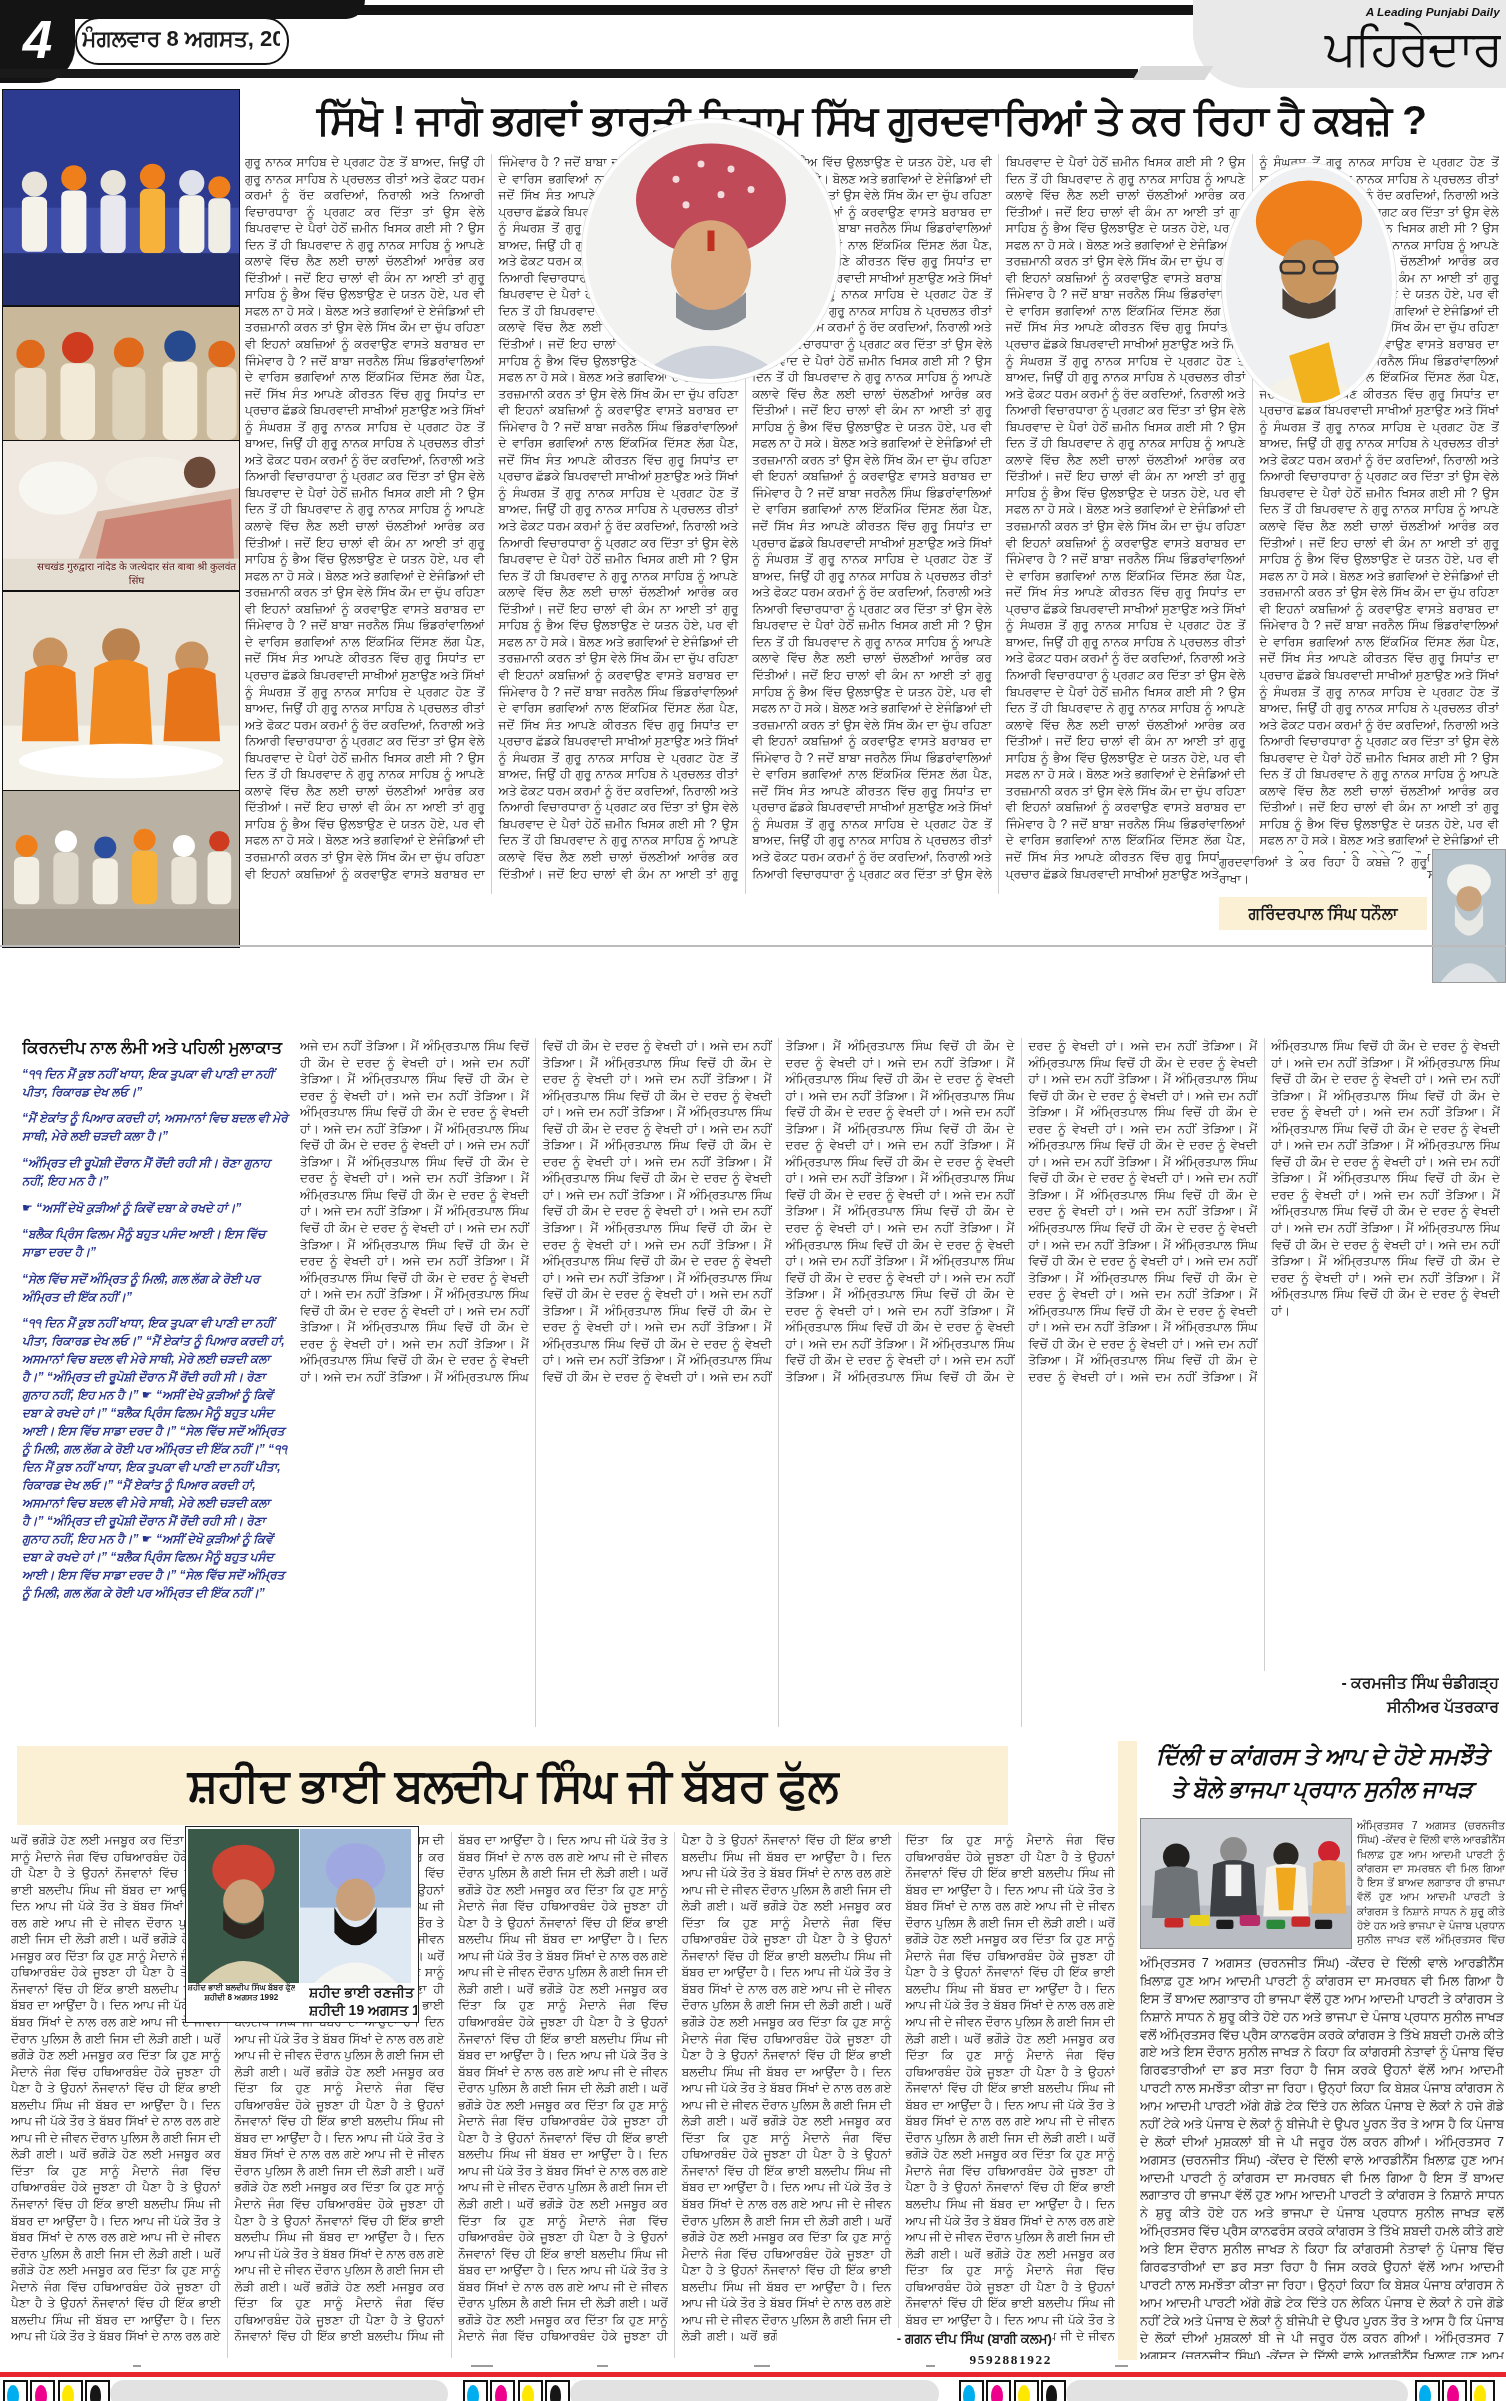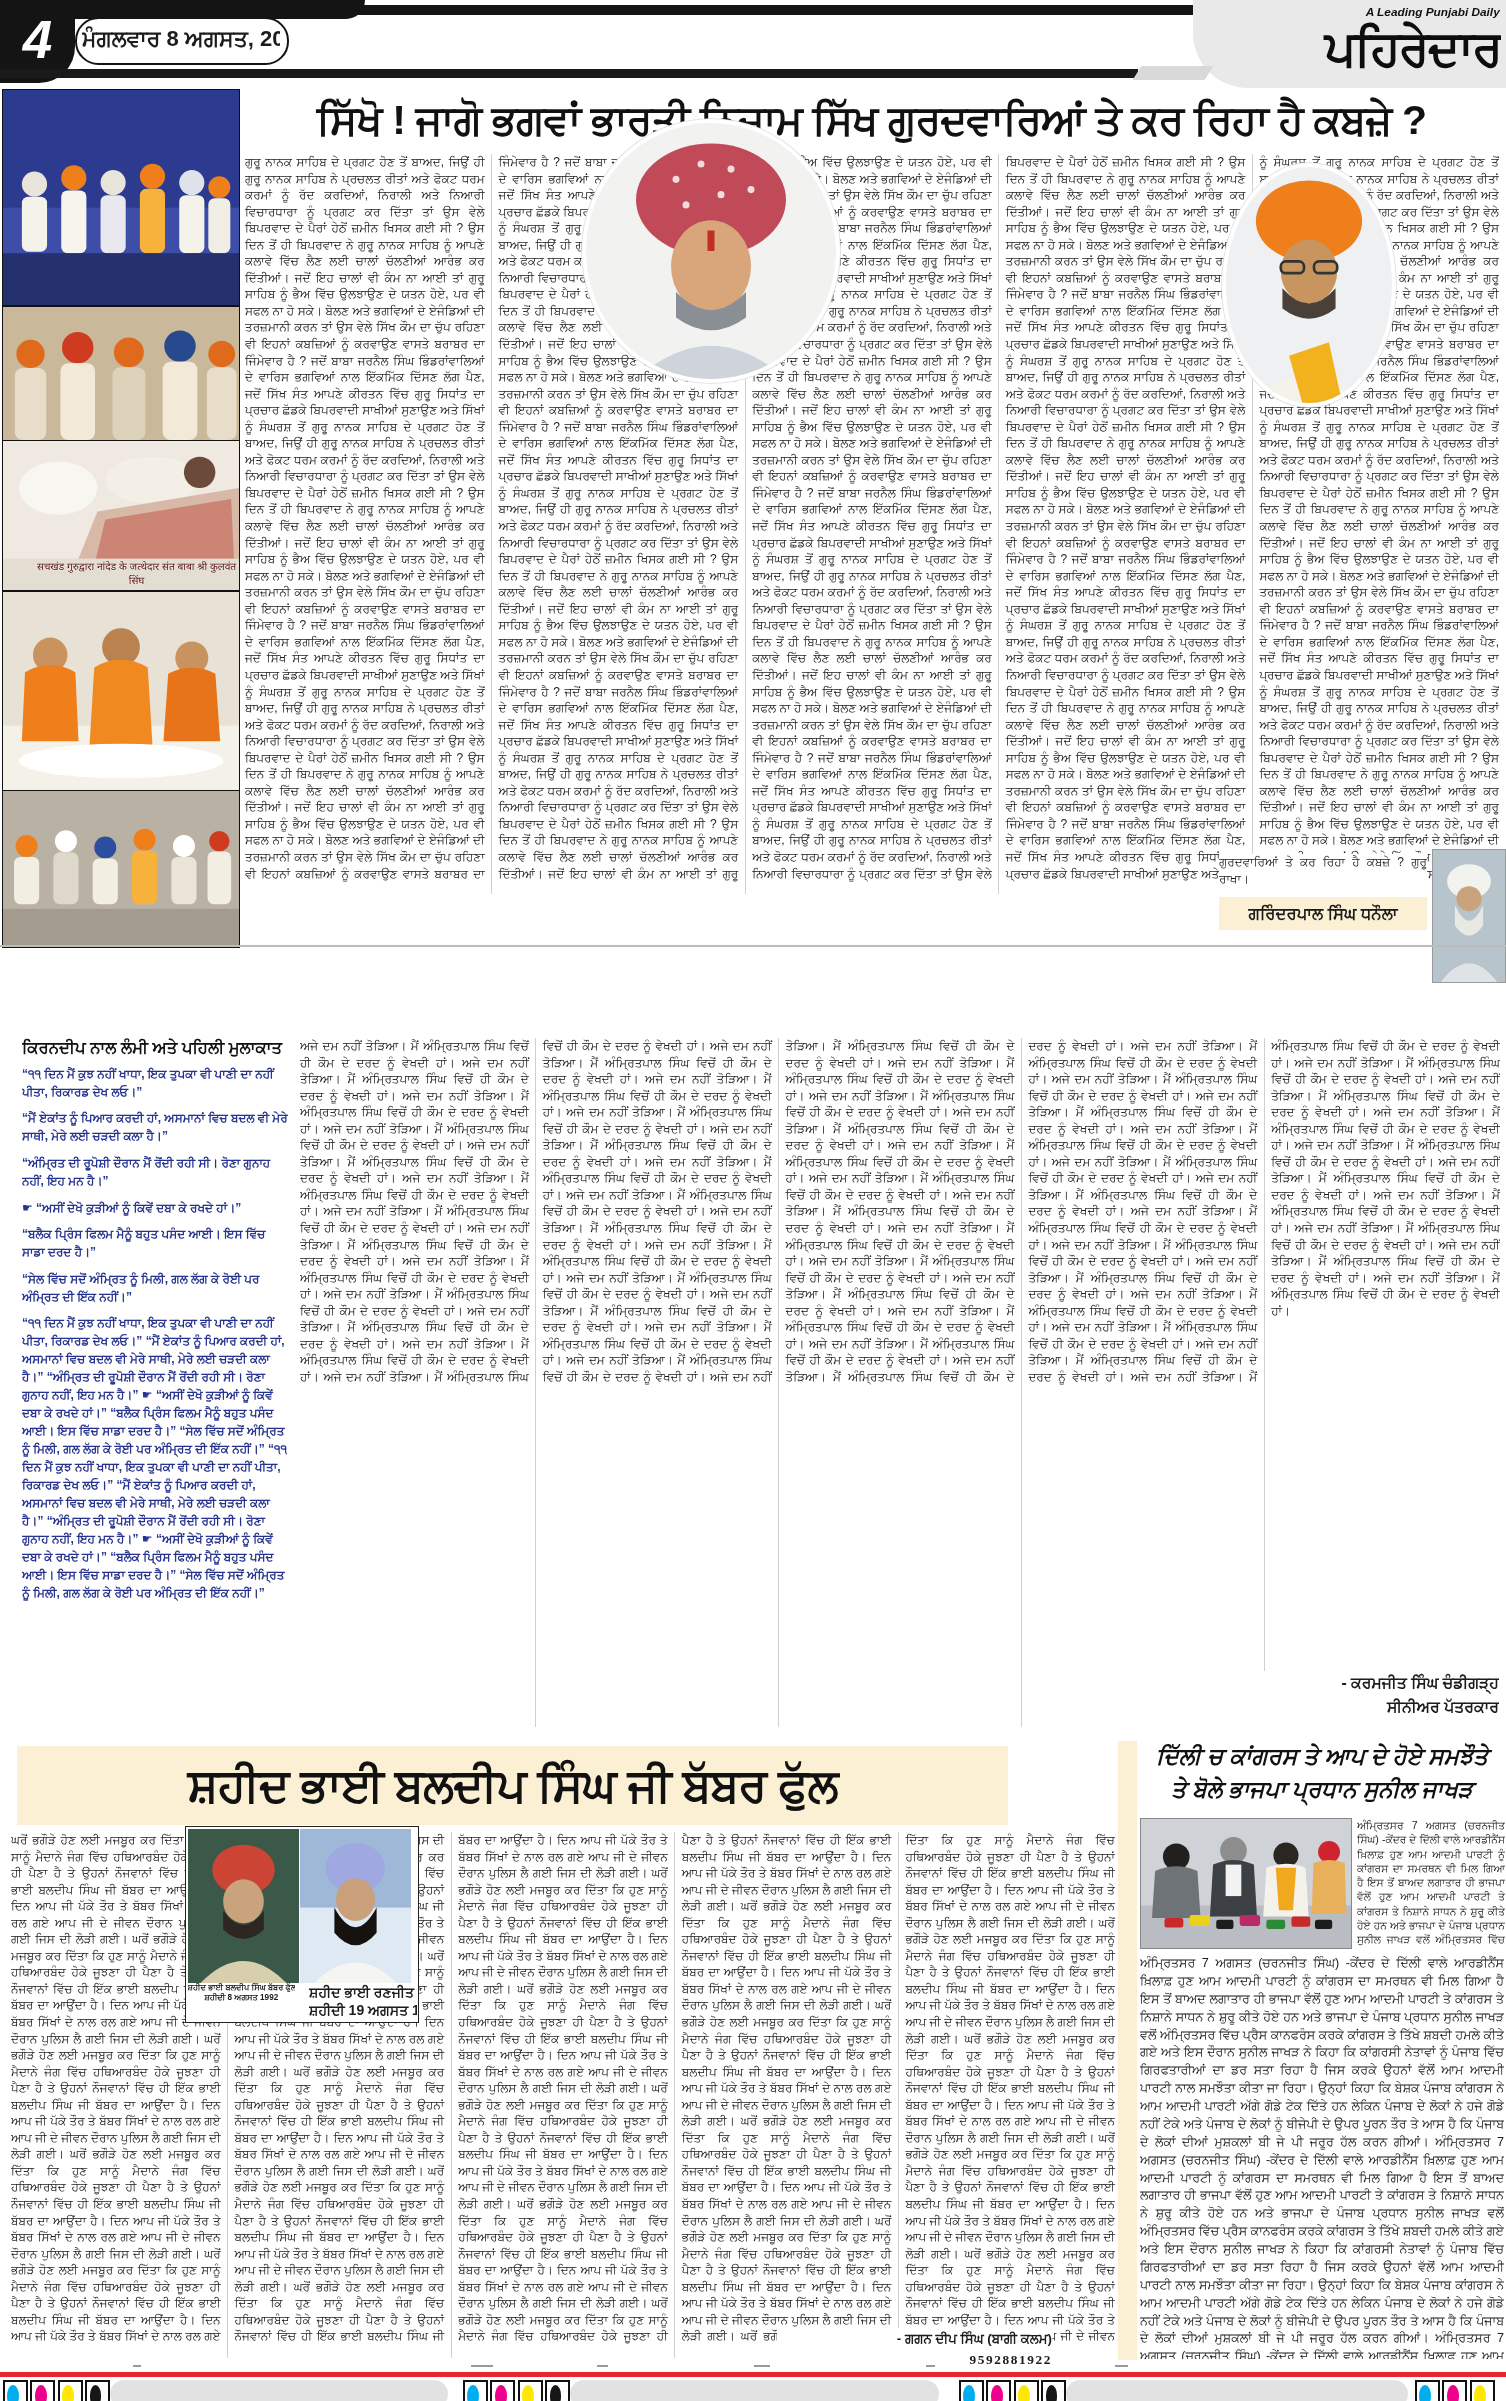--- a/index.html
+++ b/index.html
@@ -8,21 +8,21 @@
   .abs{position:absolute;}
   .nowrap{white-space:nowrap;overflow:hidden;}
   .just{text-align:justify;overflow:hidden;}
   .cols5{column-count:5;column-gap:14px;column-rule:0.8px solid #cfcfcf;}
   .headline{font-weight:900;letter-spacing:-0.8px;color:#111;}
   .photo{overflow:hidden;background:#ddd;}
   .photo svg{display:block;width:100%;height:100%;}
   .capstrip{position:absolute;left:0;right:0;bottom:3.1px;font-size:10.2px;color:#5a1410;
             text-align:center;text-shadow:0 0 1.6px #fff;padding-left:32px;}
   .oval{border-radius:50%;overflow:hidden;border:4.7px solid #fff;box-shadow:0 0 0 0.8px #ddd;background:#fff;}
-  .quote{color:#26348f;font-weight:bold;font-size:12px;line-height:1.5;margin-bottom:8.6px;}
+  .quote{color:#26348f;font-weight:bold;font-style:italic;font-size:12px;line-height:1.5;margin-bottom:8.6px;}
   .regbox{display:inline-block;width:21px;height:33px;border:2.4px solid #101010;background:#fff;
           margin-right:2.4px;position:relative;vertical-align:top;}
   .regbox i{position:absolute;left:2.4px;top:3.1px;width:11.8px;height:22px;border-radius:50%;display:block;}
   .graybar{position:absolute;top:2380px;height:28px;border-radius:14px;background:#e2e2e2;}
   .dash{position:absolute;top:2365px;height:2.4px;background:#9a9a9a;}
 </style>
 </head>
 <body>
 
 <div class="page">
@@ -31,21 +31,21 @@
     <div class="abs" style="left:0;top:4.7px;width:1203px;height:10.2px;background:#141414;"></div>
     <div class="abs" style="left:0;top:0;width:365px;height:19px;background:#141414;border-radius:0 0 31px 0;"></div>
     <div class="abs" style="left:0;top:0;width:75px;height:83px;background:#141414;border-radius:0 0 36px 0;">
       <div style="color:#fff;font-size:53px;font-weight:900;font-style:italic;text-align:center;line-height:80px;">4</div>
     </div>
     <div class="abs nowrap" style="left:75px;top:17.3px;width:210px;height:44px;background:#fff;border:2.4px solid #141414;border-radius:23.6px;
                 font-size:19.6px;font-weight:bold;text-align:center;line-height:42px;"></div>
     <div class="abs nowrap" style="left:82px;top:17.3px;width:198px;height:44px;font-size:22px;font-weight:bold;text-align:center;line-height:44px;">ਮੰਗਲਵਾਰ 8 ਅਗਸਤ, 2023</div>
     <div class="abs" style="left:1193px;top:0;width:313px;height:88px;background:#e9e9e9;border-radius:0 0 0 55px;">
       <div class="abs nowrap" style="right:6.3px;top:4.7px;width:204px;font-size:11.8px;font-weight:bold;font-style:italic;text-align:right;color:#111;">A Leading Punjabi Daily</div>
-      <div class="abs nowrap" style="right:4.7px;top:20.4px;width:305px;font-size:49px;font-weight:700;text-align:right;color:#0d0d0d;letter-spacing:-1.6px;">ਪਹਿਰੇਦਾਰ</div>
+      <div class="abs nowrap" style="right:4.7px;top:20.4px;width:305px;font-size:49px;font-weight:400;text-align:right;color:#0d0d0d;letter-spacing:-1.6px;">ਪਹਿਰੇਦਾਰ</div>
     </div>
     <div class="abs" style="left:0;top:69px;width:1138px;height:8.6px;background:#1a1a1a;"></div>
     <div class="abs" style="left:1137px;top:66px;width:72px;height:14px;background:#d9d9d9;transform:skewX(-32deg);"></div>
   </div>
 
   <div class="abs nowrap headline" style="left:242px;top:93px;width:1259px;height:57px;font-size:41px;line-height:55px;text-align:center;">ਸਿੱਖੋ ! ਜਾਗੋ ਭਗਵਾਂ ਭਾਰਤੀ ਨਿਜ਼ਾਮ ਸਿੱਖ ਗੁਰਦਵਾਰਿਆਂ ਤੇ ਕਰ ਰਿਹਾ ਹੈ ਕਬਜ਼ੇ ?</div>
 
   <div class="abs" style="left:1.6px;top:89px;width:236px;height:857px;background:#111;border:1.6px solid #111;">
     <div class="photo" style="width:100%;height:215px;margin-bottom:1.6px;">
       <svg viewBox="0 0 300 274" preserveAspectRatio="none">

